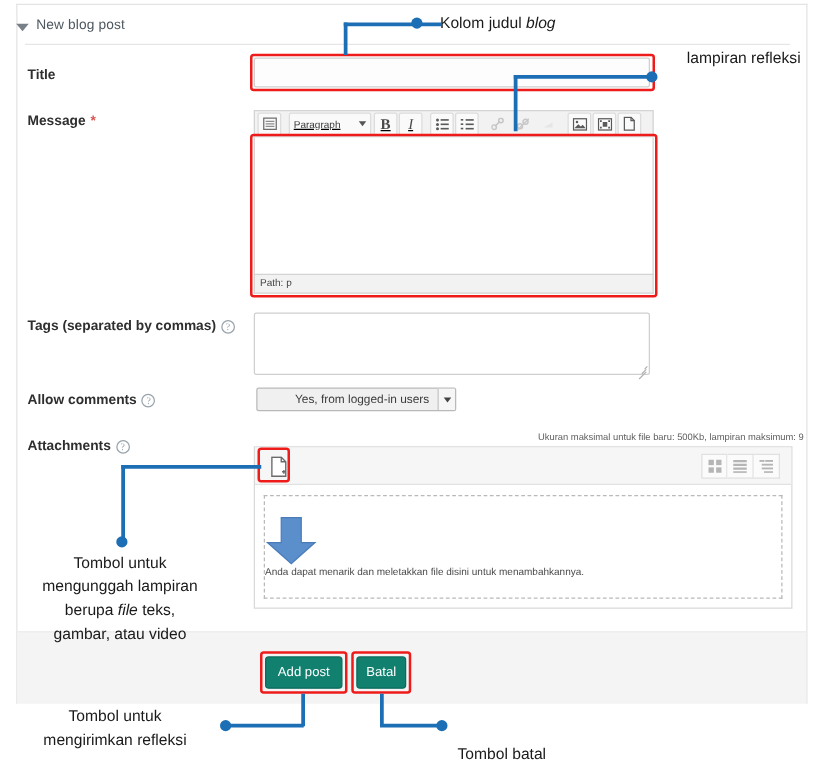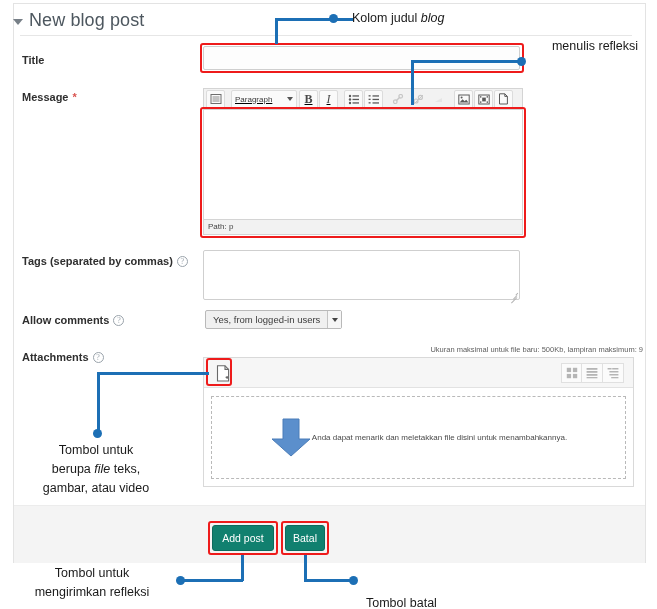--- a/index.html
+++ b/index.html
@@ -33,21 +33,21 @@
     gap: 6px;
   }
   .caret-down {
     width: 0; height: 0;
     border-left: 5px solid transparent;
     border-right: 5px solid transparent;
     border-top: 6px solid #777f87;
     margin-top: 3px;
   }
   .panel-title {
-    font-size: 18px;
+    font-size: 11px;
     color: #4d575f;
     font-weight: 400;
     letter-spacing: .1px;
     white-space: nowrap;
   }
   .header-rule {
     position: absolute;
     left: 20px; top: 35px;
     width: 612px; height: 1px;
     background: #e6e6e6;
@@ -181,20 +181,21 @@
 
   
   .comments-select {
     position: absolute;
     left: 205px; top: 310px;
     height: 19px;
     display: flex; align-items: stretch;
     background: #f0f0f0;
     border: 1px solid #b9b9b9;
     border-radius: 2px;
+    padding-left: 23px;
   }
   .comments-select .val {
     font-size: 9.5px;
     color: #3b3b3b;
     padding: 0 7px;
     display: flex; align-items: center;
     white-space: nowrap;
   }
   .comments-select .arrow-cell {
     width: 14px;
@@ -248,22 +249,22 @@
     background: #fbfbfb;
     border: 1px solid #e0e0e0;
     border-left-width: 0;
   }
   .fp-view-btn:first-child { border-left-width: 1px; }
   .dropzone {
     position: absolute;
     left: 7px; top: 38px;
     right: 7px; bottom: 7px;
     border: 1px dashed #b9b9b9;
-    display: flex; flex-direction: row;
-    align-items: center; justify-content: center;
+    display: flex; flex-direction: column;
+    align-items: flex-start; justify-content: center;
   }
   .dz-text {
     font-size: 8px;
     color: #4a4a4a;
   }
 
   
   .footer-bar {
     position: absolute;
     left: 14px; top: 505px;
@@ -509,28 +510,29 @@
   <div class="anno-line" style="left:275px; top:18px; width:2.5px; height:26px;"></div>
   <div class="anno-dot" style="left:329px; top:14px;"></div>
   <div class="anno-text" style="left:352px; top:9px;">
     <span>Kolom judul </span><i>blog</i>
   </div>
 
   <div class="anno-line" style="left:411px; top:60px; width:2.5px; height:45px;"></div>
   <div class="anno-line" style="left:411px; top:60px; width:110px; height:2.5px;"></div>
   <div class="anno-dot" style="left:517px; top:57px;"></div>
   <div class="anno-text anno-center" style="left:536px; top:37px; width:118px;">
-    <div>menulis refleksi</div>
+    <div>lampiran refleksi</div>
   </div>
 
   <div class="anno-line" style="left:97px; top:372px; width:112px; height:2.5px;"></div>
   <div class="anno-line" style="left:97px; top:372px; width:2.5px; height:60px;"></div>
   <div class="anno-dot" style="left:93px; top:429px;"></div>
   <div class="anno-text anno-center" style="left:6px; top:441px; width:180px;">
     <div>Tombol untuk</div>
+    <div>mengunggah lampiran</div>
     <div><span>berupa </span><i>file</i><span> teks,</span></div>
     <div>gambar, atau video</div>
   </div>
 
   <div class="anno-line" style="left:241px; top:555px; width:2.5px; height:26px;"></div>
   <div class="anno-line" style="left:182px; top:579px; width:61px; height:2.5px;"></div>
   <div class="anno-dot" style="left:176px; top:576px;"></div>
   <div class="anno-text anno-center" style="left:8px; top:564px; width:168px;">
     <div>Tombol untuk</div>
     <div>mengirimkan refleksi</div>

